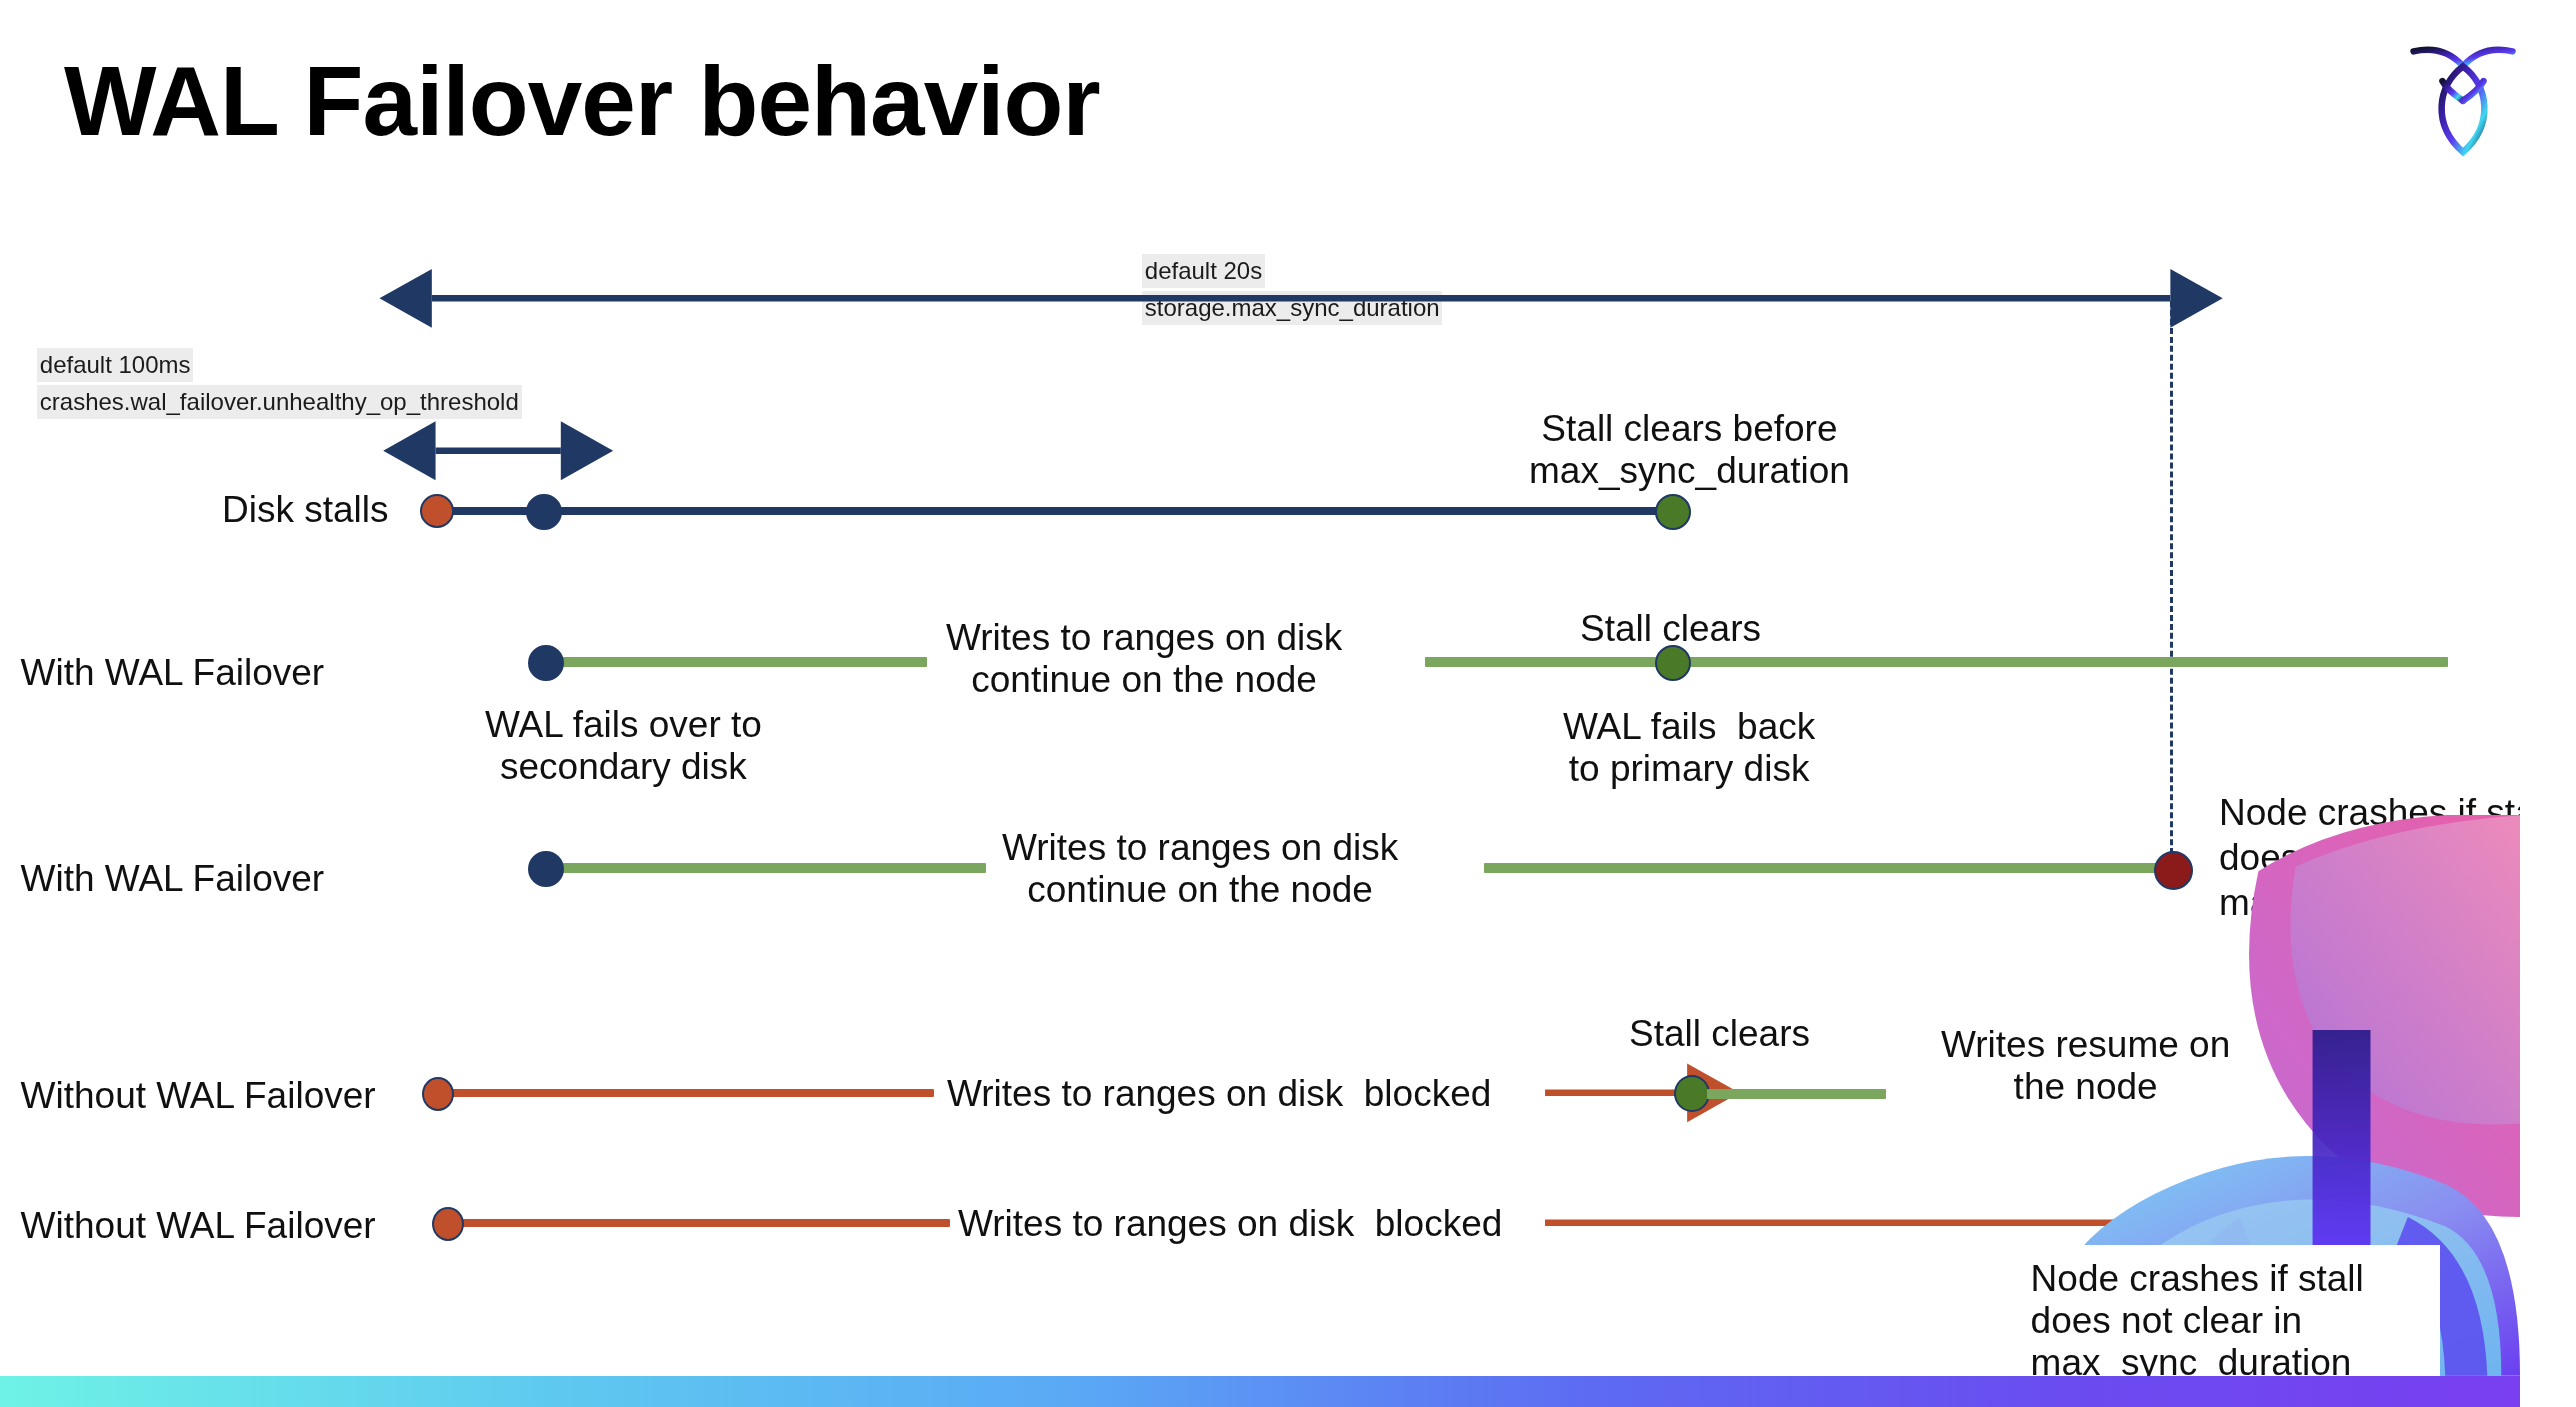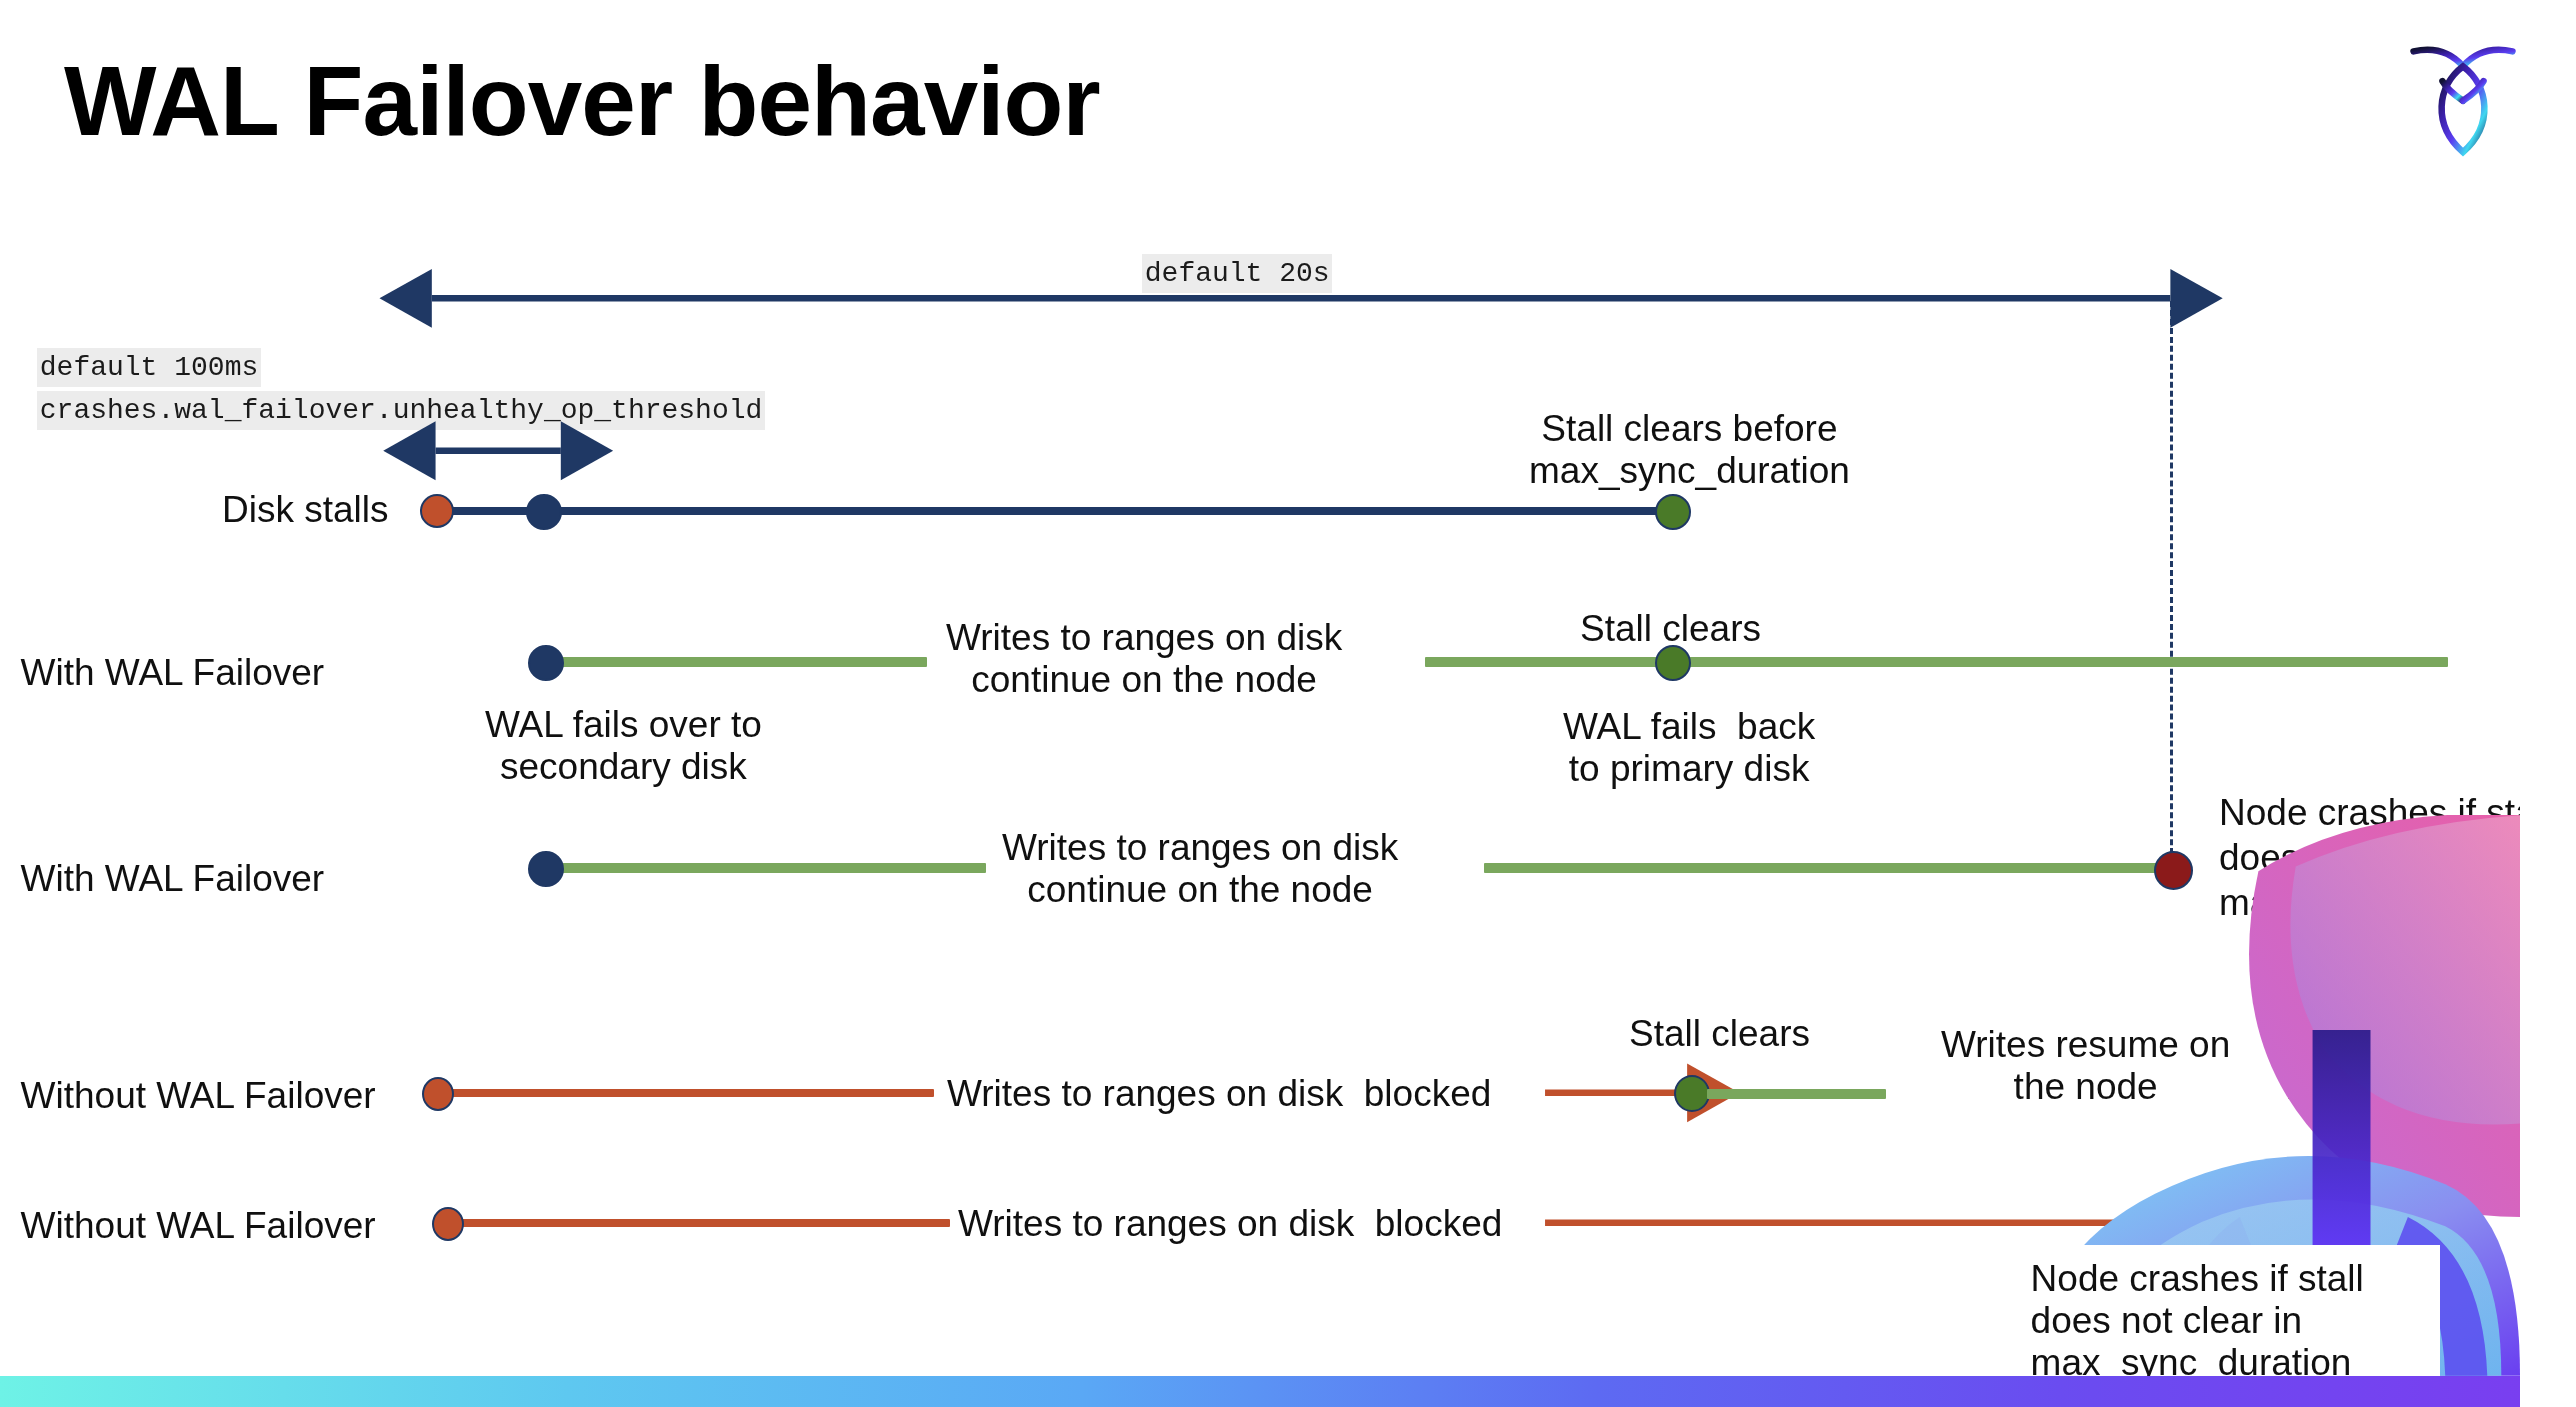--- a/index.html
+++ b/index.html
@@ -14,22 +14,22 @@
     font-family:"Liberation Sans",sans-serif;
     font-weight:bold;font-size:98px;letter-spacing:-0.9px;
     color:#000;white-space:nowrap;
   }
 
   
   #logo{left:2393px;top:28px;width:140px;height:140px;}
 
   
   .code{
-    font-family:Liberation Mono, monospace;
-    font-size:28px;color:#1b1b1b;background:#ececec;
+    font-family:Liberation Sans, sans-serif;
+    font-size:24px;color:#1b1b1b;background:#ececec;
     line-height:1.33;white-space:nowrap;display:inline-block;
     padding:0.9px 2.8px;
   }
   .codeblock{display:flex;flex-direction:column;align-items:flex-start;gap:3.7px;}
 
   
   .narrow{
     font-family:"Liberation Sans Narrow","Liberation Sans",sans-serif;
     font-stretch:condensed;
     transform-origin:left center;
@@ -92,20 +92,21 @@
         <path d="M75 41 C103 62 108 104 75 133 C42 104 47 62 75 41 Z"></path>
         <path d="M75 133 L75 78"></path>
         <path d="M75 78 C66 72 58 66 53 57"></path>
         <path d="M75 78 C84 72 92 66 97 57"></path>
       </g>
     </svg>
   </div>
 
   <div class="abs codeblock" style="left:1142px;top:254px;">
     <span class="code">default 20s</span>
+    <span class="code">storage.max_sync_duration</span>
   </div>
 
   <div class="abs codeblock" style="left:37px;top:348px;">
     <span class="code">default 100ms</span>
     <span class="code">crashes.wal_failover.unhealthy_op_threshold</span>
   </div>
 
   <svg class="ov" viewBox="0 0 2756 1506" width="2576" height="1408">
     <defs>
       <marker id="arrL" markerWidth="11" markerHeight="11" refX="9" refY="5.5" orient="auto" markerUnits="strokeWidth">

